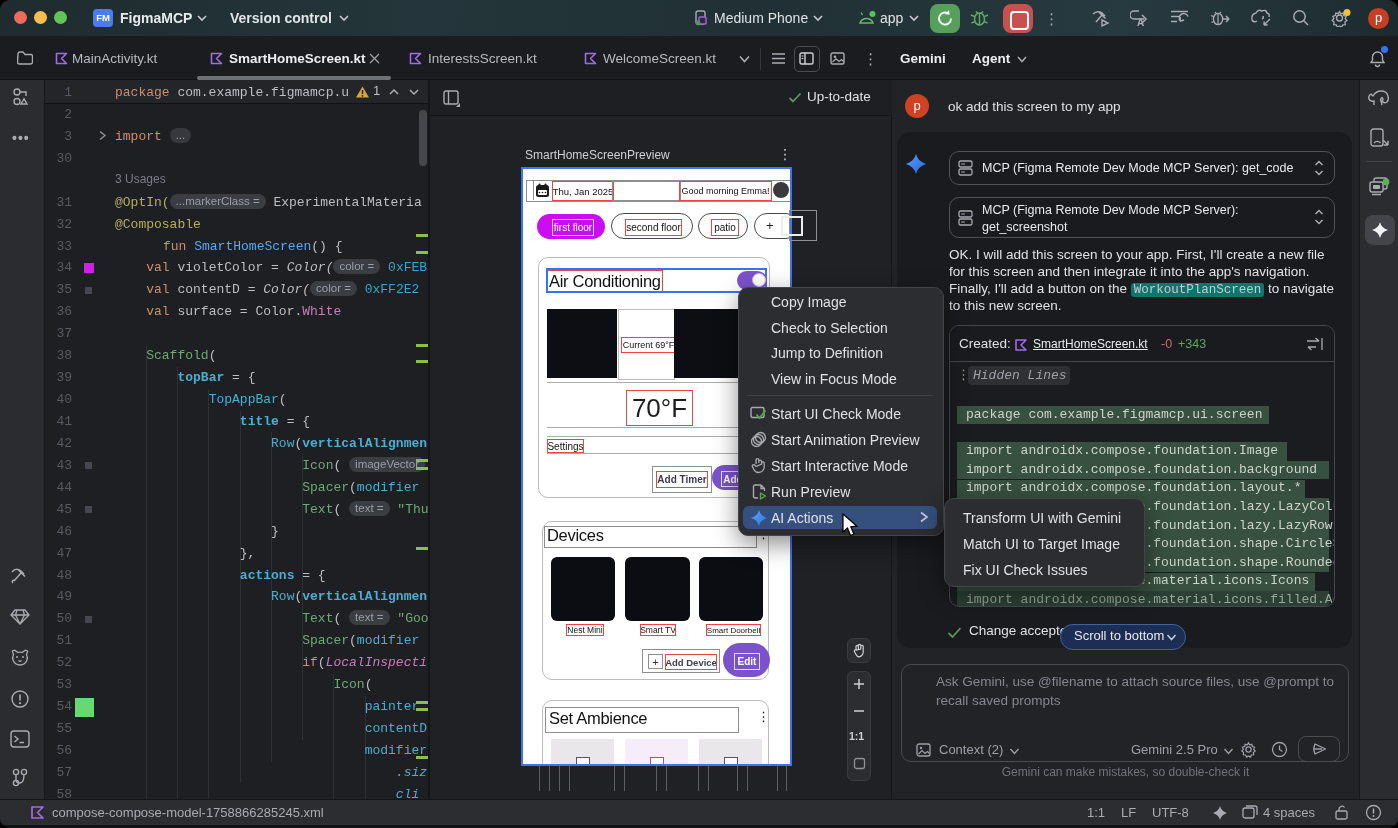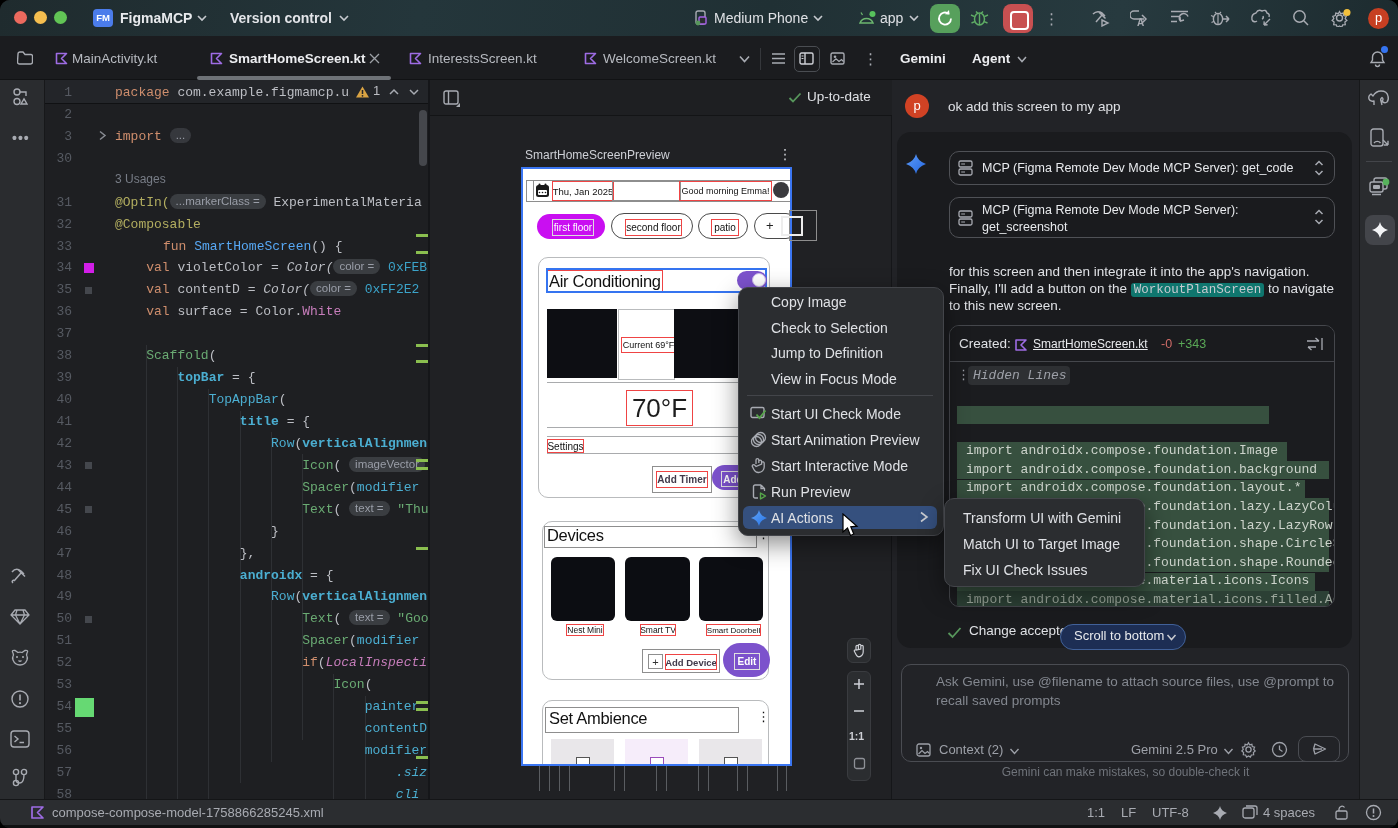--- a/index.html
+++ b/index.html
@@ -343,21 +343,21 @@
   <div class="codeline" style="top:265.2px;"><span class="w">    </span><span class="g">Scaffold</span><span class="w">(</span></div>
   <div class="codeline" style="top:287.1px;"><span class="w">        </span><span class="c2" style="font-weight:bold;">topBar</span><span class="w"> = {</span></div>
   <div class="codeline" style="top:309px;"><span class="w">            </span><span class="c2">TopAppBar</span><span class="w">(</span></div>
   <div class="codeline" style="top:331px;"><span class="w">                </span><span class="c2" style="font-weight:bold;">title</span><span class="w"> = {</span></div>
   <div class="codeline" style="top:352.9px;"><span class="w">                    </span><span class="c2">Row</span><span class="w">(</span><span class="c2" style="font-weight:bold;">verticalAlignmen</span></div>
   <div class="codeline" style="top:374.8px;"><span class="w">                        </span><span class="g">Icon</span><span class="w">(</span> <span class="chip">imageVector</span></div>
   <div class="codeline" style="top:396.8px;"><span class="w">                        </span><span class="g">Spacer</span><span class="w">(</span><span class="c2">modifier</span></div>
   <div class="codeline" style="top:418.7px;"><span class="w">                        </span><span class="g">Text</span><span class="w">(</span> <span class="chip">text =</span> <span class="g">"Thu,</span></div>
   <div class="codeline" style="top:440.6px;"><span class="w">                    }</span></div>
   <div class="codeline" style="top:462.6px;"><span class="w">                },</span></div>
-  <div class="codeline" style="top:484.5px;"><span class="w">                </span><span class="c2" style="font-weight:bold;">androidx</span><span class="w"> = {</span></div>
+  <div class="codeline" style="top:484.5px;"><span class="w">                </span><span class="c2" style="font-weight:bold;">actions</span><span class="w"> = {</span></div>
   <div class="codeline" style="top:506.4px;"><span class="w">                    </span><span class="c2">Row</span><span class="w">(</span><span class="c2" style="font-weight:bold;">verticalAlignmen</span></div>
   <div class="codeline" style="top:528.4px;"><span class="w">                        </span><span class="g">Text</span><span class="w">(</span> <span class="chip">text =</span> <span class="g">"Good</span></div>
   <div class="codeline" style="top:550.3px;"><span class="w">                        </span><span class="g">Spacer</span><span class="w">(</span><span class="c2">modifier</span></div>
   <div class="codeline" style="top:572.2px;"><span class="w">                        </span><span class="k">if</span><span class="w">(</span><span class="m it">LocalInspecti</span></div>
   <div class="codeline" style="top:594.2px;"><span class="w">                            </span><span class="g">Icon</span><span class="w">(</span></div>
   <div class="codeline" style="top:616.1px;"><span class="w">                                </span><span class="c2">painter</span></div>
   <div class="codeline" style="top:638px;"><span class="w">                                </span><span class="c2">contentD</span></div>
   <div class="codeline" style="top:660px;"><span class="w">                                </span><span class="c2">modifier</span></div>
   <div class="codeline" style="top:703.8px;"><span class="w">                                    </span><span class="c2 it">cli</span></div>
   <div class="codeline" style="top:681.9px;"><span class="w">                                    </span><span class="c2 it">.siz</span></div>
@@ -571,20 +571,21 @@
         <path d="M3.2 4 H7 M3.2 12 H7" stroke="#A8ABB2" stroke-width="1.2"></path>
       </svg>
     </div>
 <div class="abs" style="left:982px;top:202px;color:#E8EAED;font-size:12.5px;line-height:16.5px;">MCP (Figma Remote Dev Mode MCP Server):<br>get_screenshot</div>
 <div class="abs" style="left:1313px;top:208px;">
       <svg width="12" height="18">
         <path d="M2.5 6 L6 2.5 L9.5 6 M2.5 12 L6 15.5 L9.5 12" stroke="#A8ABB2" stroke-width="1.5" fill="none"></path>
       </svg>
     </div>
 
+<div class="abs" style="left:949px;top:247px;color:#DFE1E5;font-size:13.5px;white-space:nowrap;">OK. I will add this screen to your app. First, I'll create a new file</div>
 <div class="abs" style="left:949px;top:264px;color:#DFE1E5;font-size:13.5px;white-space:nowrap;">for this screen and then integrate it into the app's navigation.</div>
 <div class="abs" style="left:949px;top:281px;color:#DFE1E5;font-size:13.5px;white-space:nowrap;">Finally, I'll add a button on the <span class="mono" style="font-size:12.5px;background:#0f766e;color:#C8CAD0;padding:0 3px;border-radius:3px;">WorkoutPlanScreen</span> to navigate</div>
 <div class="abs" style="left:949px;top:298px;color:#DFE1E5;font-size:13.5px;white-space:nowrap;">to this new screen.</div>
 
 <div class="abs" style="left:949px;top:325px;width:386px;height:282px;border:1px solid #45474C;border-radius:10px;box-sizing:border-box;overflow:hidden;background:#1B1C1F;">
   <div class="abs" style="left:0;top:0;width:386px;height:36px;background:#1A1B1E;border-bottom:1px solid #45474C;box-sizing:border-box;"></div>
   <div class="abs" style="left:9px;top:10px;color:#DFE1E5;font-size:13.5px;">Created:</div>
   <div class="abs" style="left:64px;top:12px;">
         <svg width="14" height="14">
           <path d="M2 2 H12 L7 7 L12 12 H2 Z" fill="none" stroke="#9E6CE4" stroke-width="1.6" stroke-linejoin="round"></path>
@@ -603,20 +604,21 @@
   <div class="abs" style="left:7px;top:79.7px;width:312px;height:18.6px;background:#37503F;"></div>
   <div class="abs" style="left:7px;top:116.3px;width:330px;height:18.6px;background:#37503F;"></div>
   <div class="abs" style="left:7px;top:134.9px;width:372px;height:18.6px;background:#37503F;"></div>
   <div class="abs" style="left:7px;top:153.5px;width:348px;height:18.6px;background:#37503F;"></div>
   <div class="abs" style="left:7px;top:172.1px;width:372px;height:18.6px;background:#37503F;"></div>
   <div class="abs" style="left:7px;top:190.7px;width:372px;height:18.6px;background:#37503F;"></div>
   <div class="abs" style="left:7px;top:209.3px;width:372px;height:18.6px;background:#37503F;"></div>
   <div class="abs" style="left:7px;top:227.9px;width:372px;height:18.6px;background:#37503F;"></div>
   <div class="abs" style="left:7px;top:246.5px;width:358px;height:18.6px;background:#37503F;"></div>
   <div class="abs" style="left:7px;top:265.1px;width:372px;height:18.6px;background:#2C4035;"></div>
+  <div class="abs mono" style="left:16px;top:79.7px;font-size:13px;line-height:18.6px;color:#CCD3CB;white-space:pre;">package com.example.figmamcp.ui.screen</div>
   <div class="abs mono" style="left:16px;top:116.3px;font-size:13px;line-height:18.6px;color:#CCD3CB;white-space:pre;">import androidx.compose.foundation.Image
 import androidx.compose.foundation.background
 import androidx.compose.foundation.layout.*
 import androidx.compose.foundation.lazy.LazyColumn
 import androidx.compose.foundation.lazy.LazyRow
 import androidx.compose.foundation.shape.CircleShape
 import androidx.compose.foundation.shape.RoundedCornerShape
 import androidx.compose.material.icons.Icons</div>
   <div class="abs mono" style="left:16px;top:265.1px;font-size:13px;line-height:18.6px;color:#9BA69B;white-space:pre;">import androidx.compose.material.icons.filled.Ad</div>
 </div>

